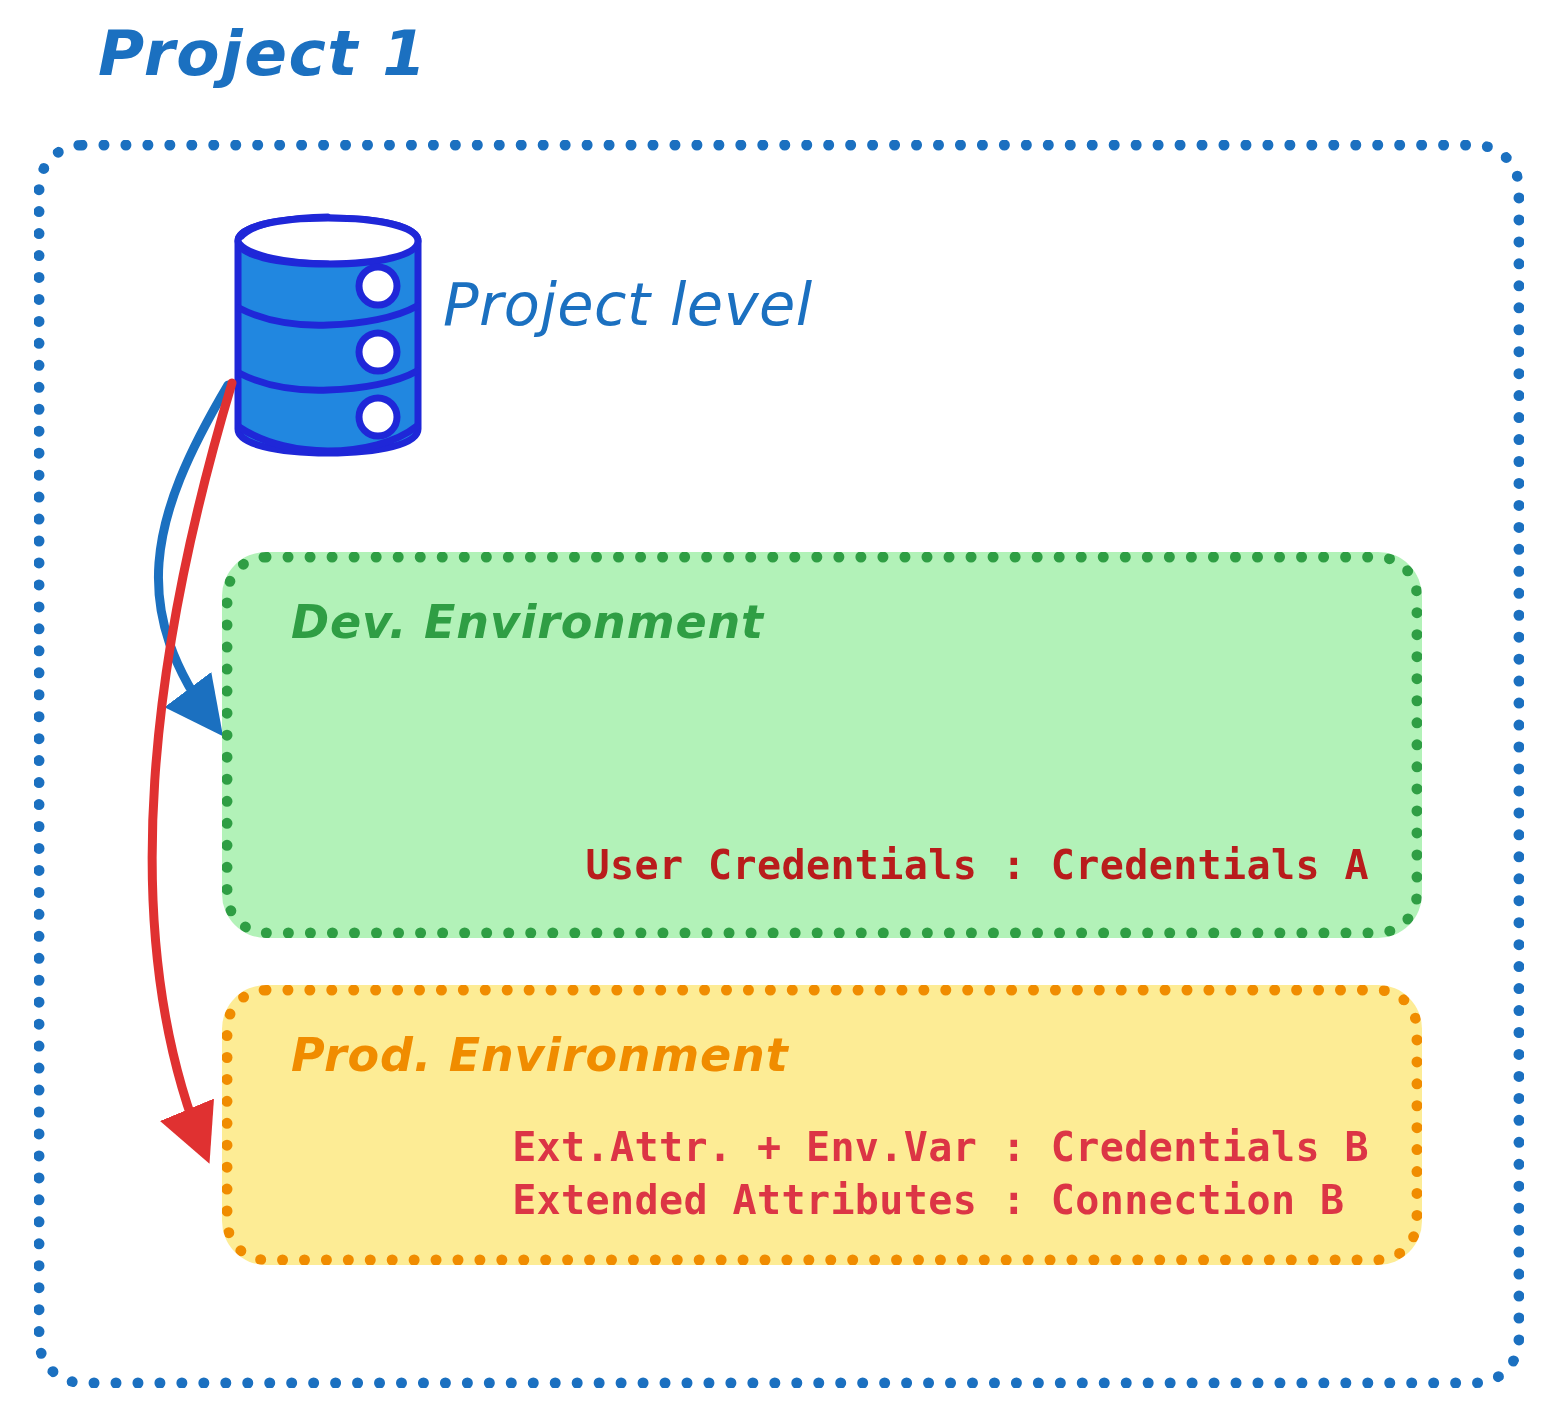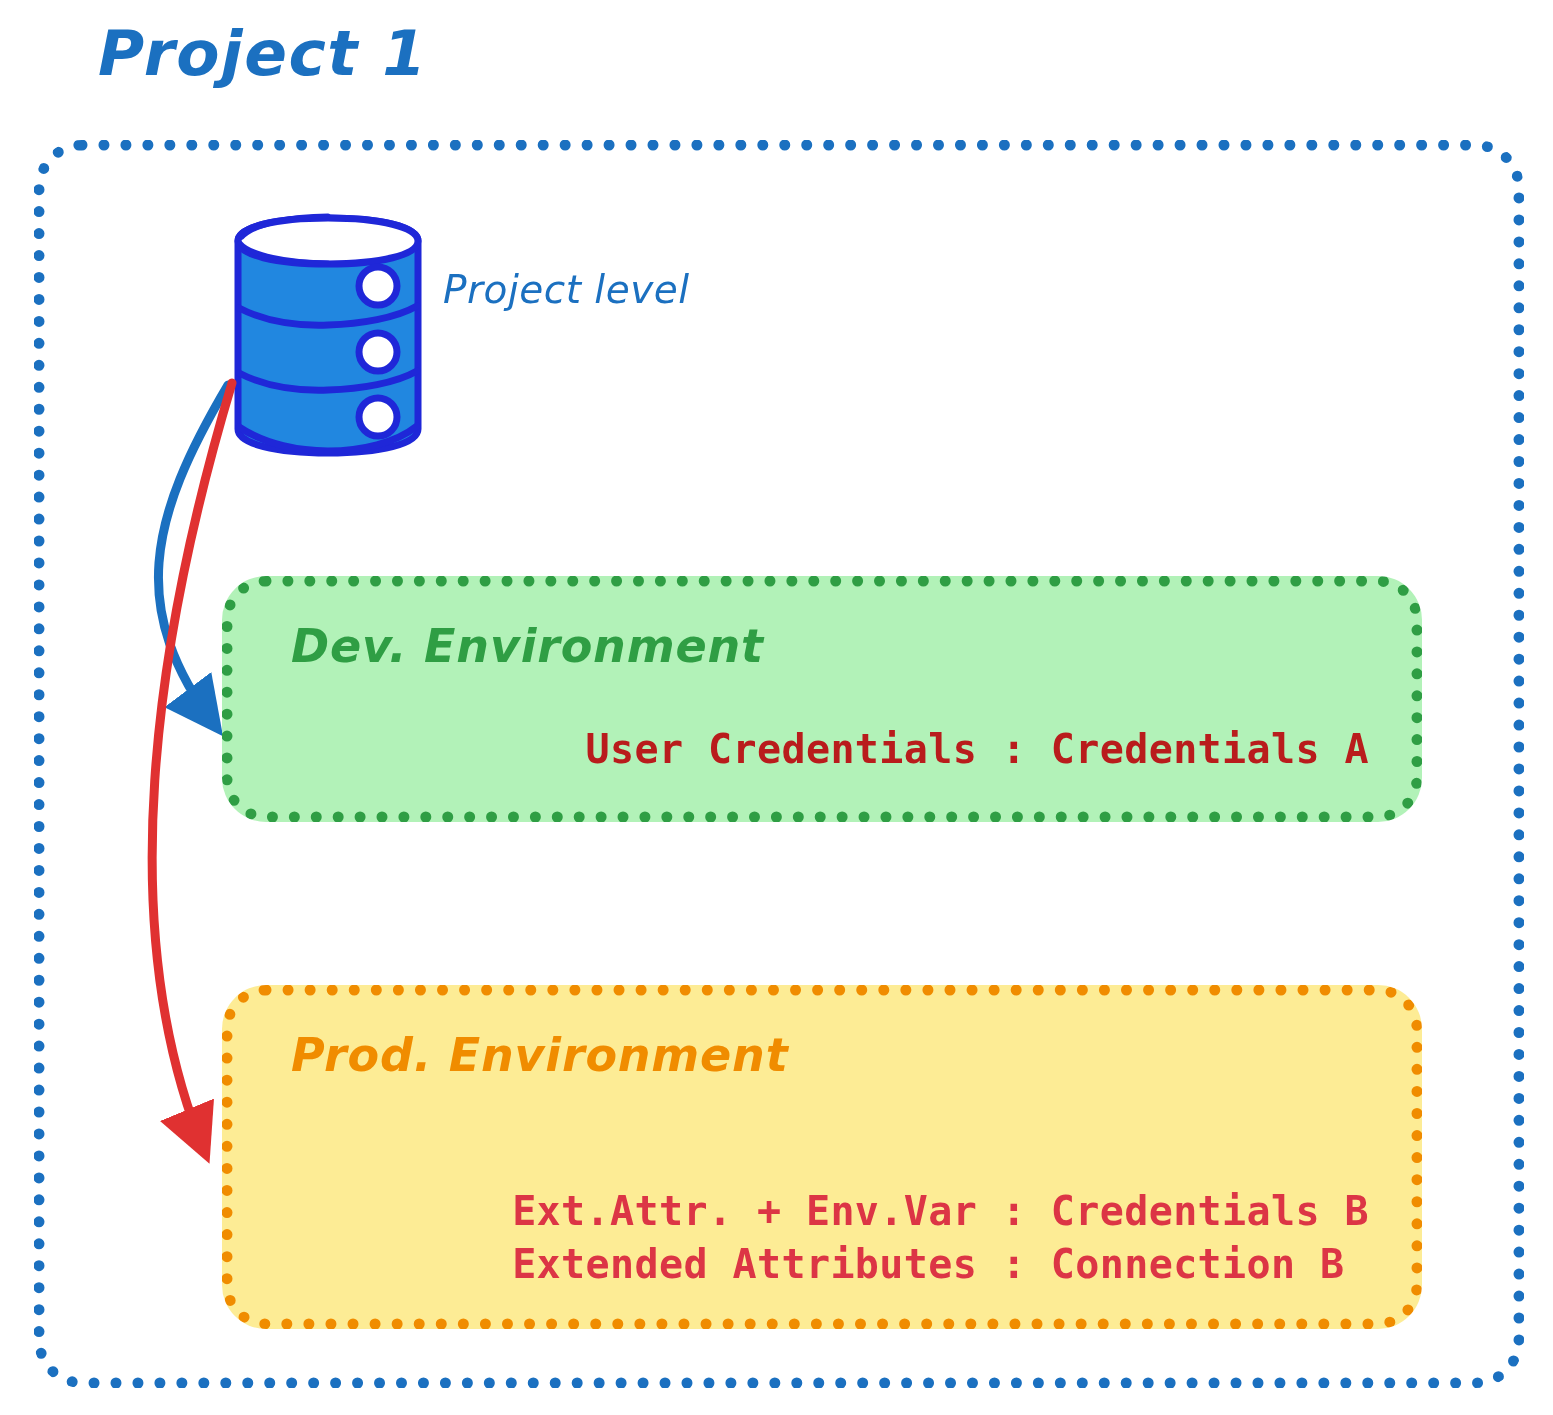--- a/index.html
+++ b/index.html
@@ -51,21 +51,21 @@
     width: 200px;
     height: 245px;
   }
 
   .db-label {
     position: absolute;
     left: 443px;
     top: 262px;
     width: 420px;
     font-family: "DejaVu Sans", sans-serif;
-    font-size: 39px;
+    font-size: 59px;
     font-style: italic;
     font-weight: 500;
     line-height: 1.45;
     letter-spacing: 0.5px;
     color: #1b70c0;
   }
 
   
   .arrows {
     position: absolute;
@@ -78,32 +78,32 @@
 
   
   .env-panel {
     position: absolute;
     box-sizing: border-box;
     border-radius: 44px;
   }
 
   .env-dev {
     left: 222px;
-    top: 576px;
+    top: 552px;
     width: 1200px;
-    height: 246px;
+    height: 386px;
     background: #b2f2b8;
     border: 11px dotted #2f9e44;
   }
 
   .env-prod {
     left: 222px;
     top: 985px;
     width: 1200px;
-    height: 344px;
+    height: 280px;
     background: #fdec95;
     border: 11px dotted #f08c00;
   }
 
   .env-title {
     position: absolute;
     left: 58px;
     top: 32px;
     font-family: "DejaVu Sans", sans-serif;
     font-size: 46px;

